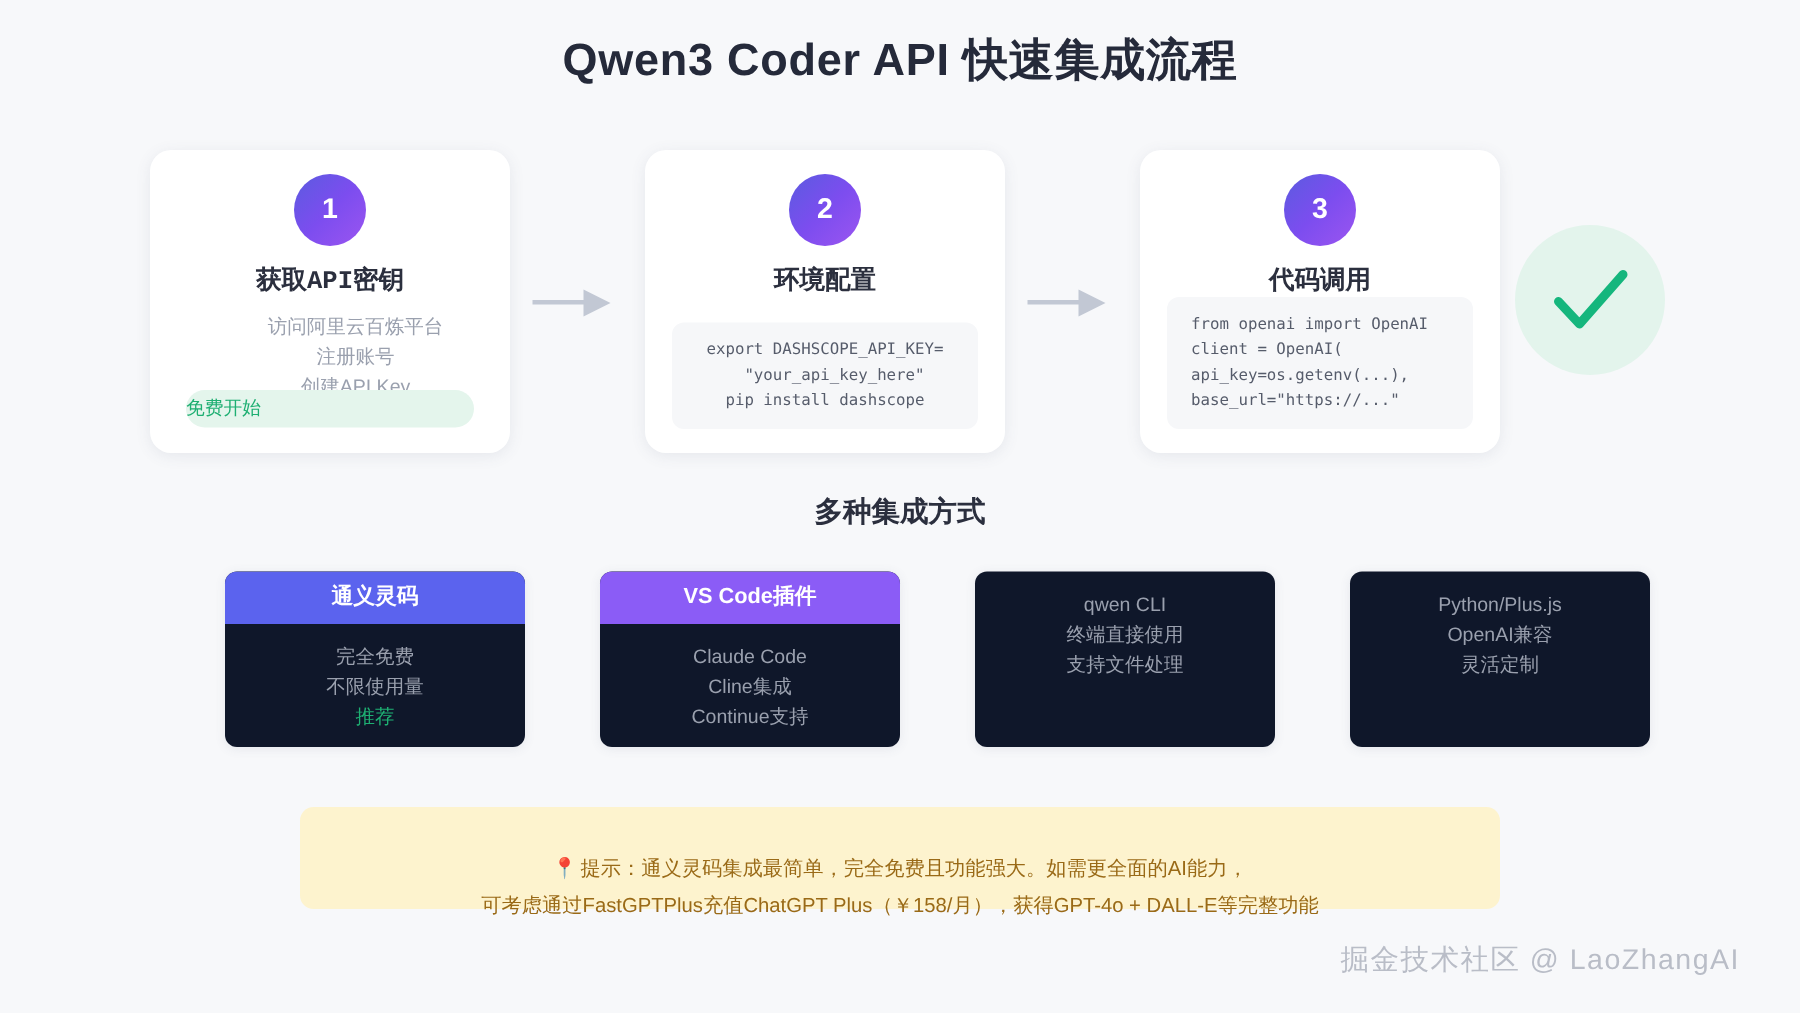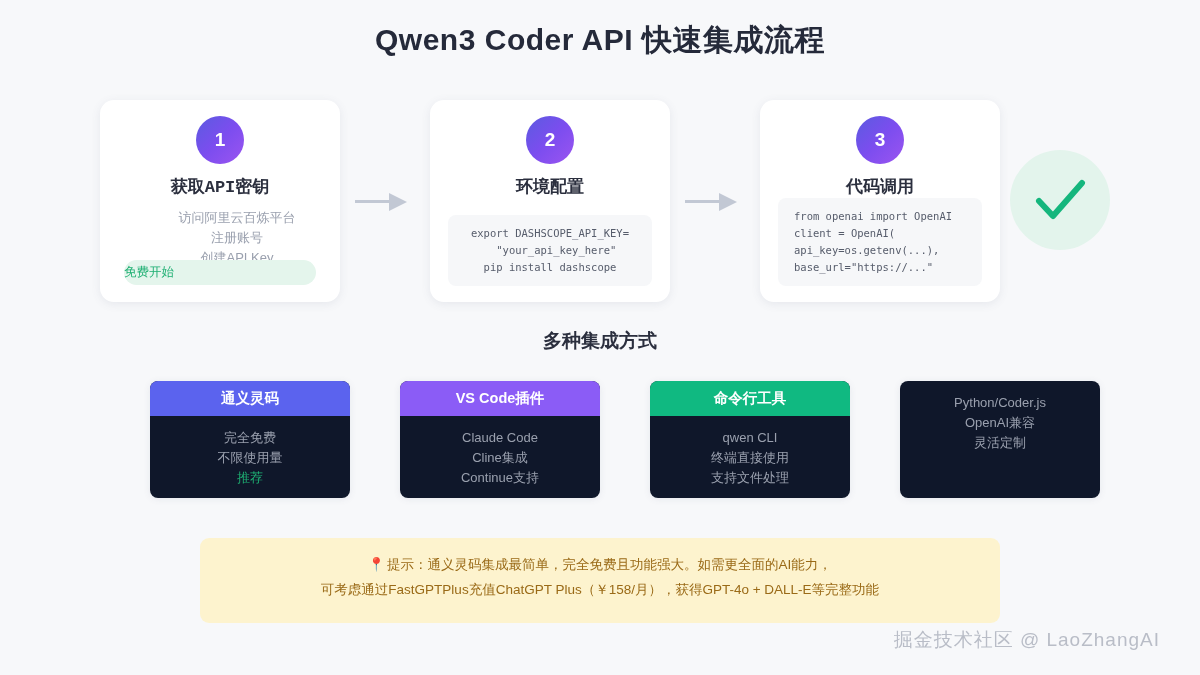--- a/index.html
+++ b/index.html
@@ -203,25 +203,25 @@
     color: #9AA0AE;
   }
   .method-body .hl { color: #1EAF72; }
 
   
   .tip-banner {
     position: absolute;
     left: 200px;
     top: 538px;
     width: 800px;
-    height: 85px;
+    height: 68px;
     background: #FDF3CE;
     border-radius: 9px;
     text-align: center;
-    padding-top: 14px;
+    padding-top: 28px;
     font-size: 13.5px;
     line-height: 25px;
     color: #9A6A17;
   }
   .tip-pin { color: #C0392B; margin-right: 2px; }
 
   
   .watermark {
     position: absolute;
     right: 40px;
@@ -298,31 +298,30 @@
   <div class="method-card m1">
     <div class="method-head" style="background:#8B5CF6;">VS Code插件</div>
     <div class="method-body">
       <div>Claude Code</div>
       <div>Cline集成</div>
       <div>Continue支持</div>
     </div>
   </div>
 
   <div class="method-card m2">
-    <div class="method-head" style="background:#10B981;">命令行工具</div>
     <div class="method-body">
       <div>qwen CLI</div>
       <div>终端直接使用</div>
       <div>支持文件处理</div>
     </div>
   </div>
 
   <div class="method-card m3">
     <div class="method-body">
-      <div>Python/Coder.js</div>
+      <div>Python/Plus.js</div>
       <div>OpenAI兼容</div>
       <div>灵活定制</div>
     </div>
   </div>
 
 </div>
 
 <div class="tip-banner">
   <div>
     <span class="tip-pin">📍</span><span>提示：通义灵码集成最简单，完全免费且功能强大。如需更全面的AI能力，</span>

